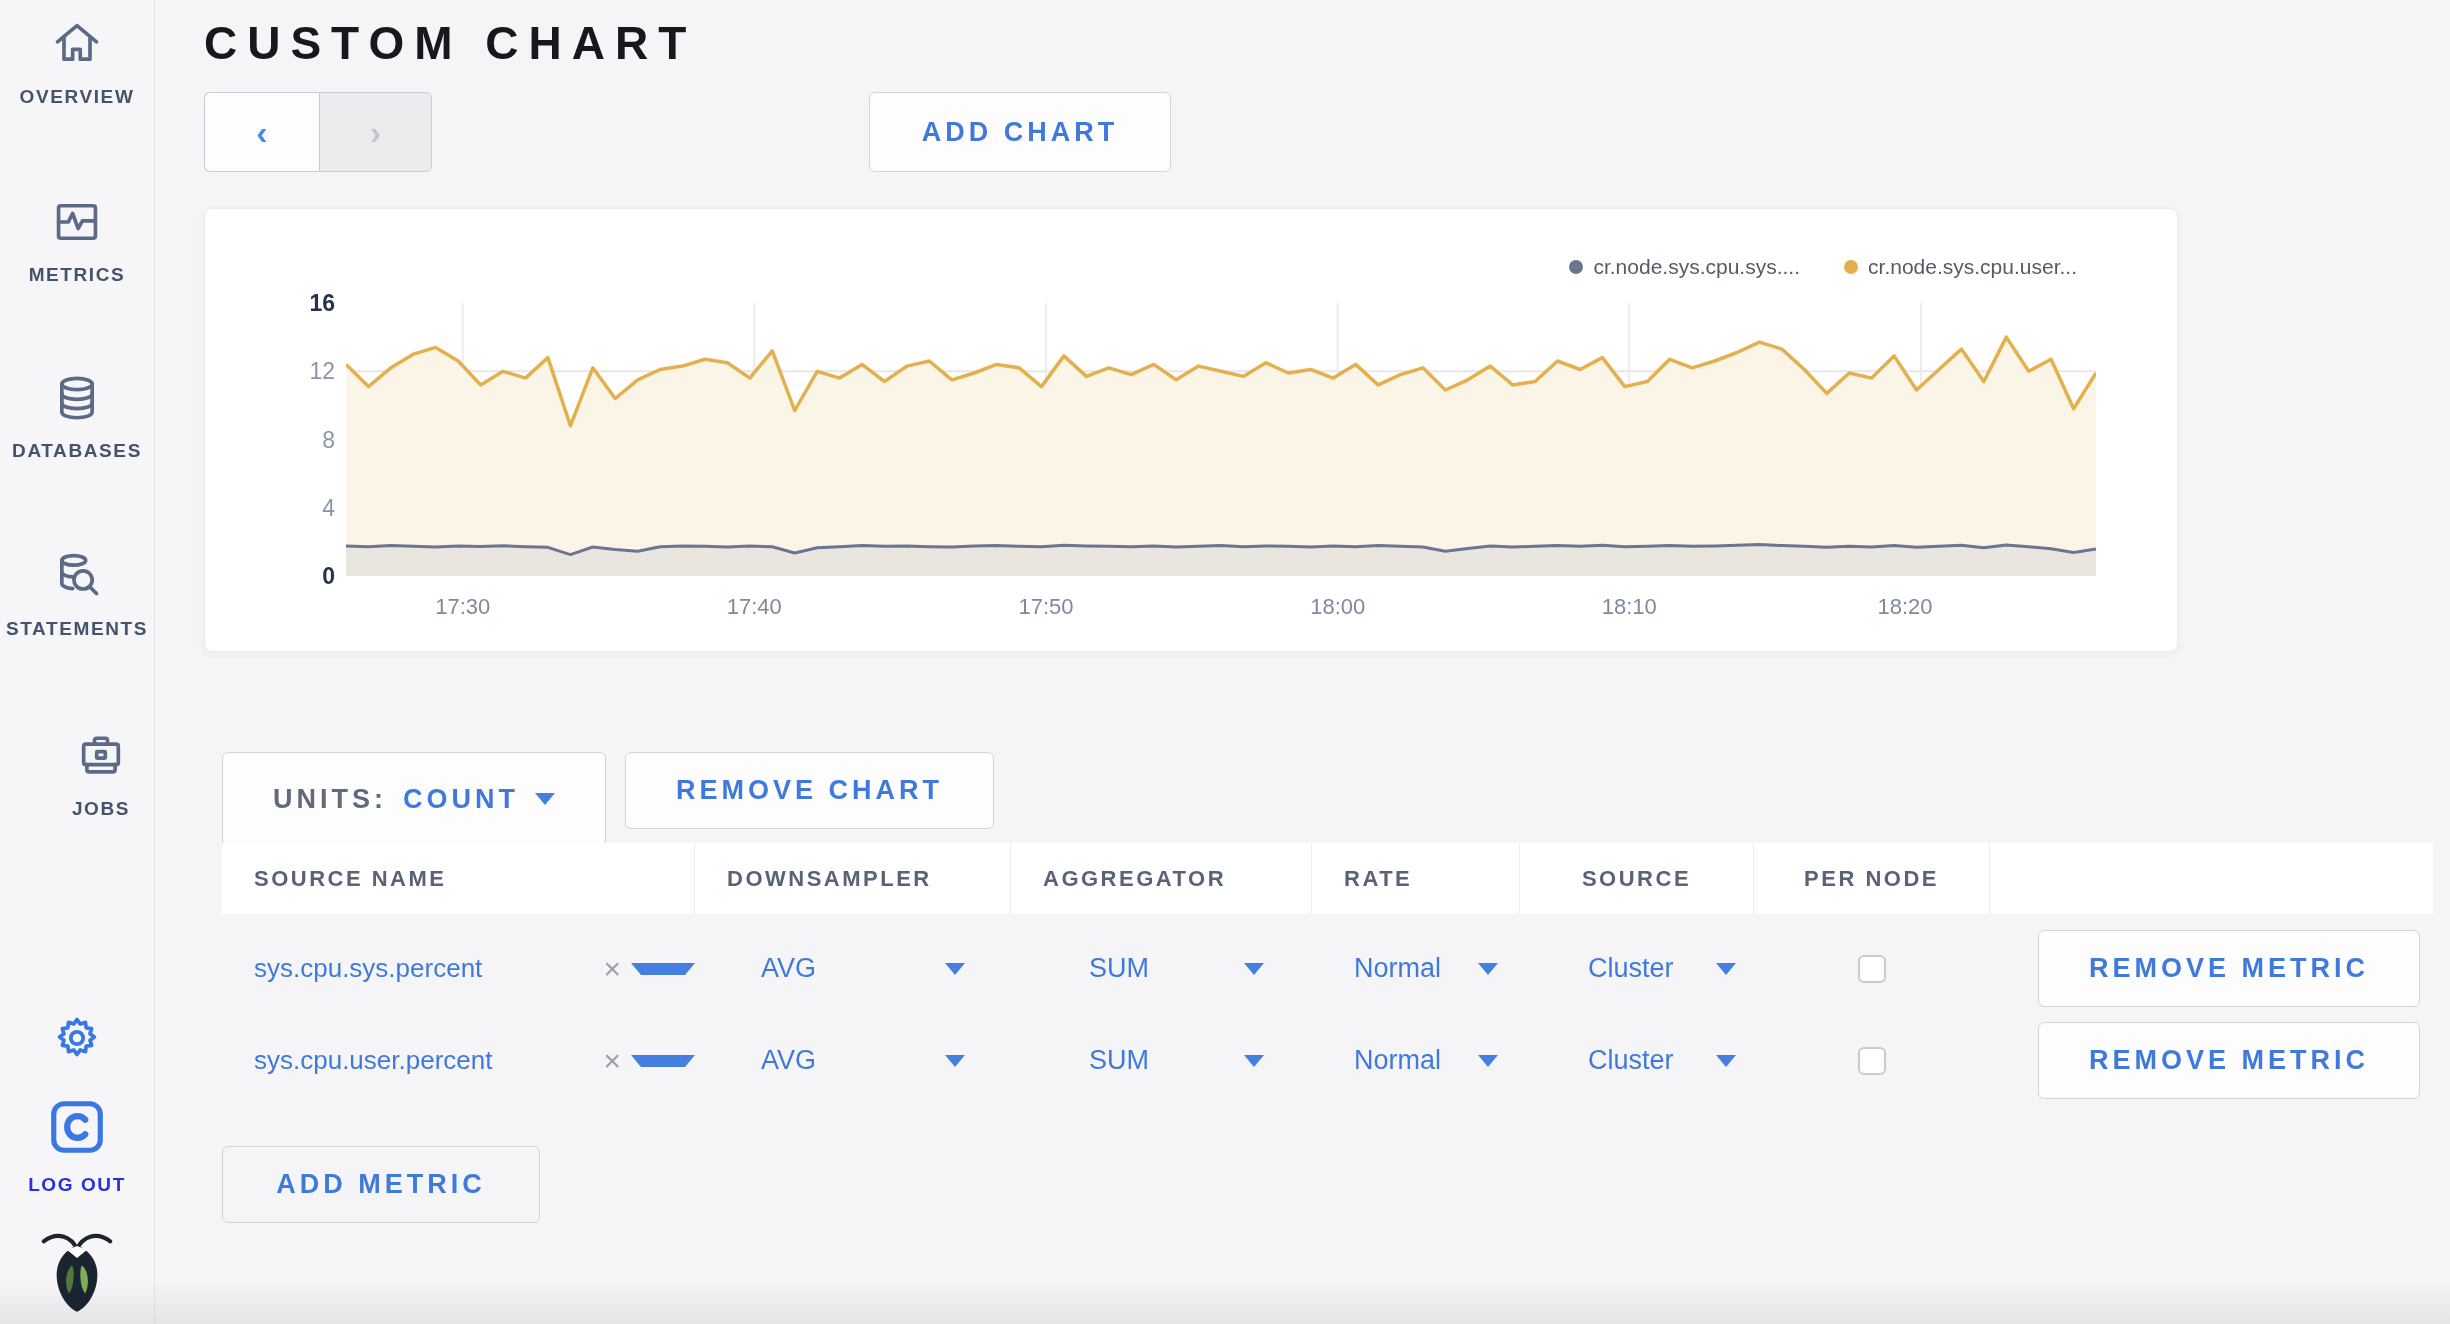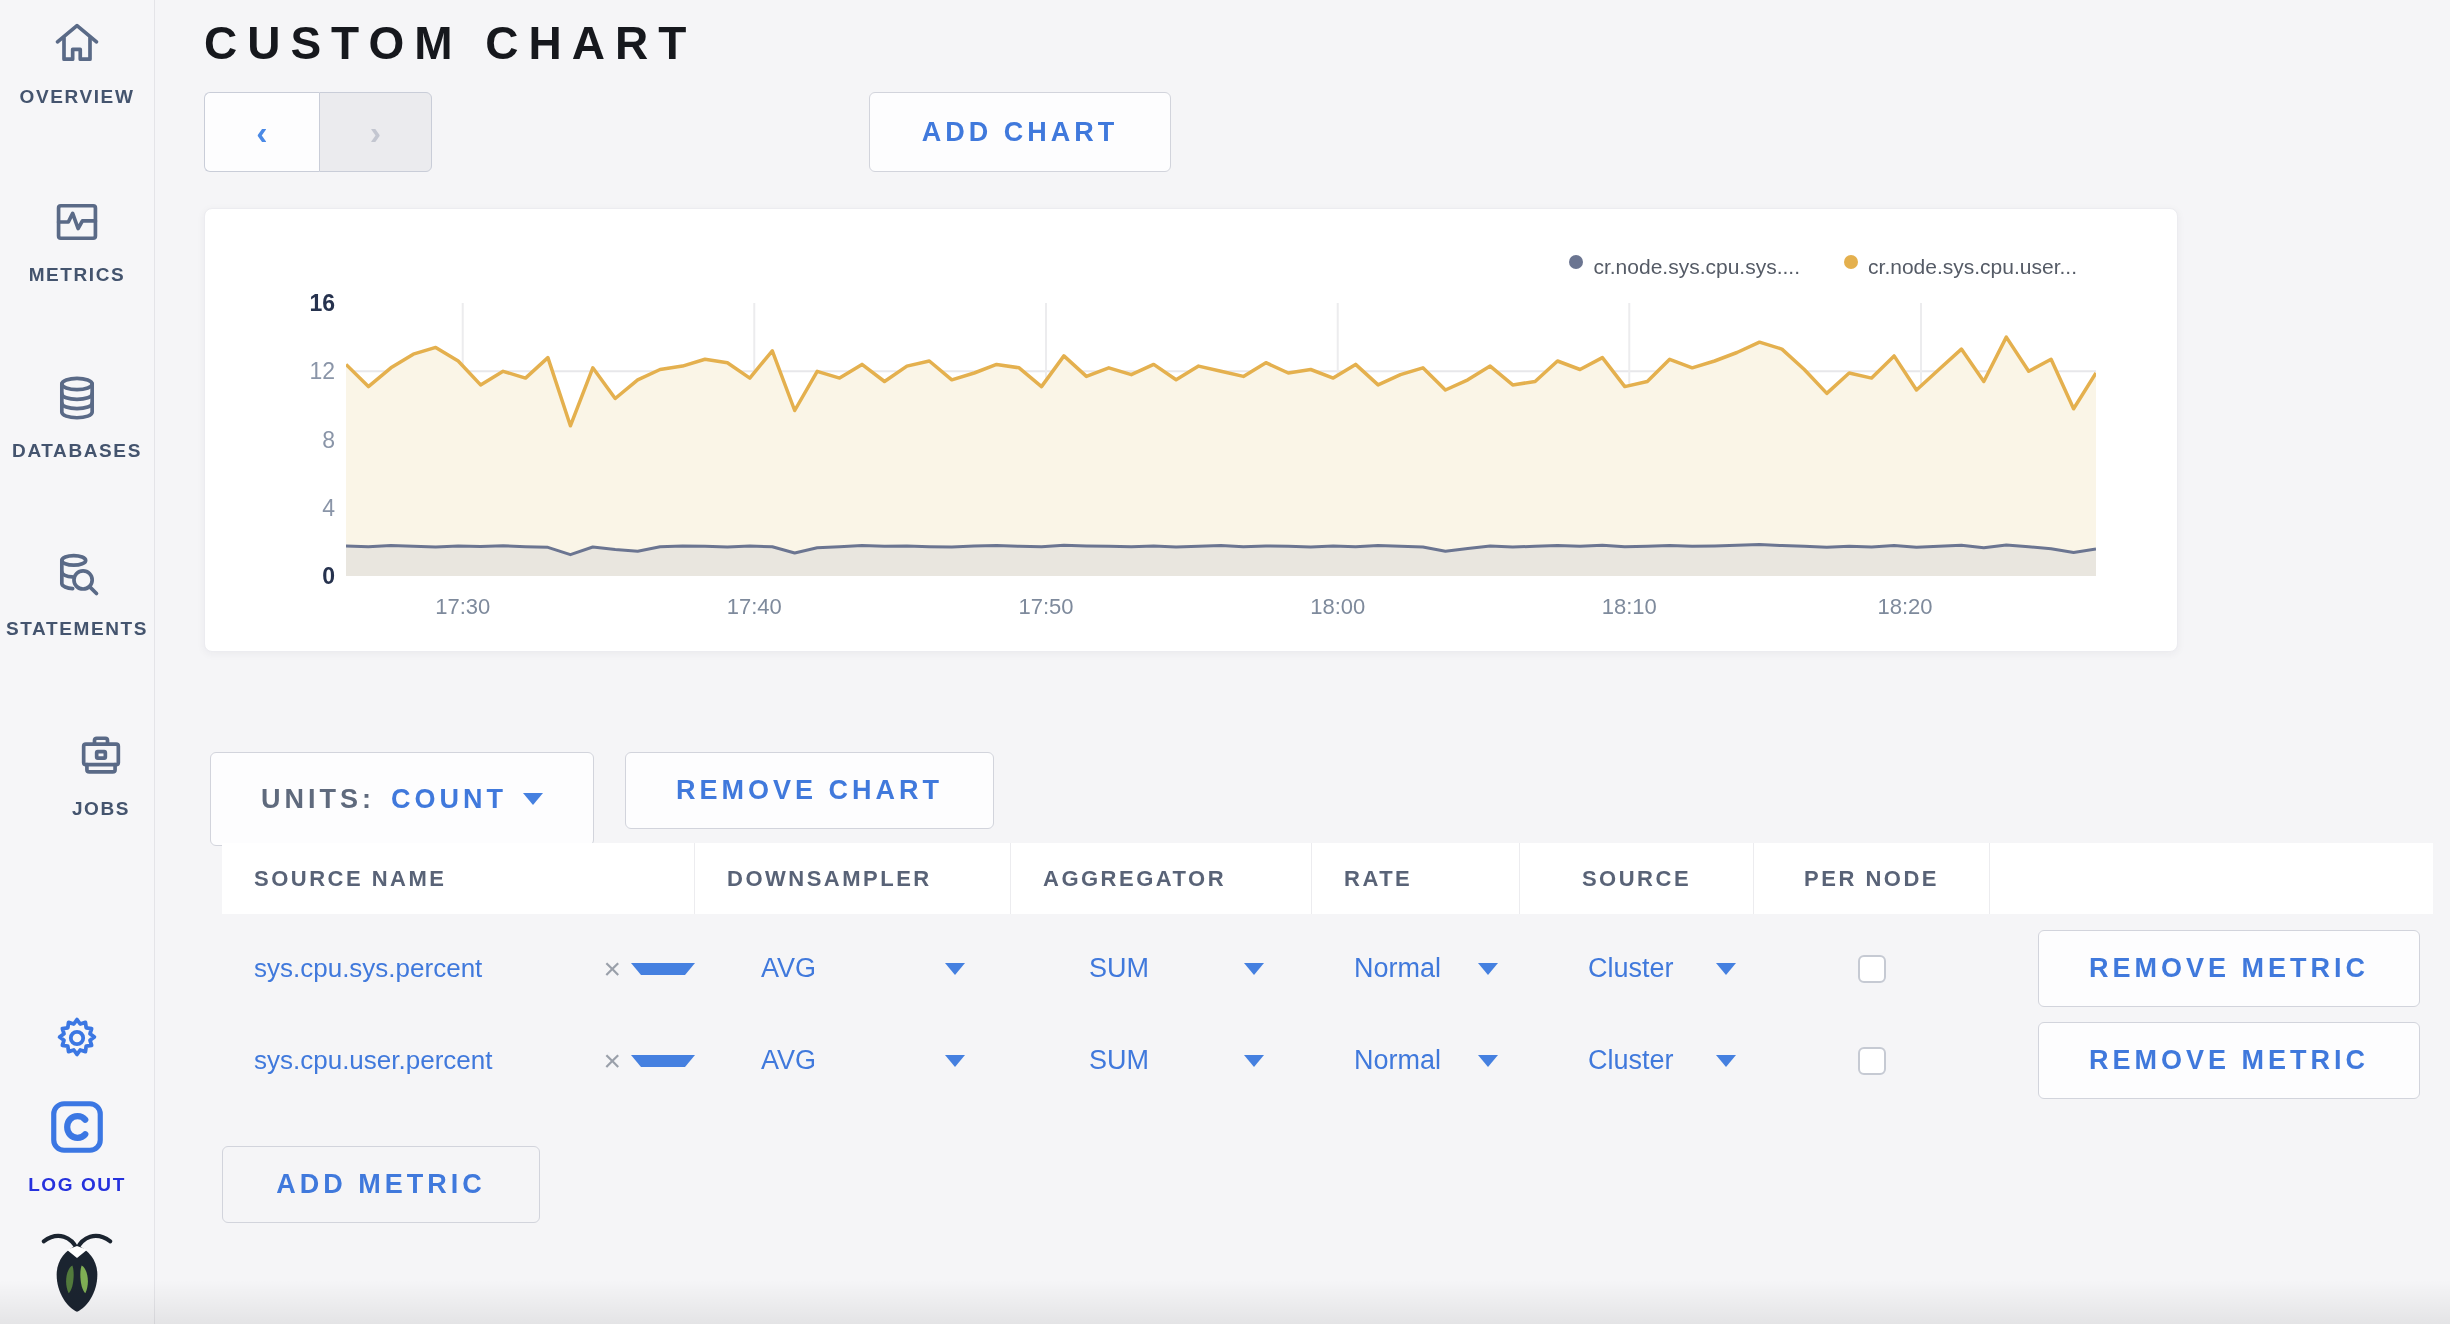--- a/index.html
+++ b/index.html
@@ -45,35 +45,35 @@
     color:#4079dc;font-size:27px;font-weight:bold;letter-spacing:4px;
   }
   .add-chart{position:absolute;left:715px;top:92px;width:302px;height:80px;}
   
   .chart-card{
     position:absolute;left:50px;top:208px;width:1972px;height:442px;
     background:#ffffff;border:1px solid #ececf0;border-radius:8px;
     box-shadow:0 2px 8px rgba(40,40,60,0.05);
   }
   .legend{position:absolute;top:46px;right:100px;display:flex;gap:44px;}
-  .legend-item{display:flex;align-items:flex-start;gap:10px;}
+  .legend-item{display:flex;align-items:center;gap:10px;}
   .legend-dot{width:14px;height:14px;border-radius:50%;}
   .legend-text{font-size:21px;color:#555b66;}
   .plot-wrap{position:absolute;left:141px;top:94px;width:1750px;height:273px;}
   .ylabel{
     position:absolute;width:80px;text-align:right;font-size:23px;color:#8a95a8;
     line-height:28px;
   }
   .ylabel.strong{color:#26324e;font-weight:bold;}
   .xlabel{
     position:absolute;top:385px;width:120px;margin-left:-60px;text-align:center;
     font-size:22px;color:#7e8a9c;
   }
   
-  .units-btn{position:absolute;left:56px;top:752px;width:384px;height:94px;}
+  .units-btn{position:absolute;left:68px;top:752px;width:384px;height:94px;}
   .units-lab{color:#5f6a7d;font-weight:bold;letter-spacing:4px;}
   .units-val{margin-left:16px;color:#4079dc;font-weight:bold;letter-spacing:4px;}
   .remove-chart{position:absolute;left:471px;top:752px;width:369px;height:77px;}
   .caret{
     display:inline-block;width:0;height:0;margin-left:16px;
     border-left:10px solid transparent;border-right:10px solid transparent;
     border-top:12px solid #4580e0;cursor:pointer;
   }
   
   .thead{position:absolute;left:68px;top:843px;height:71px;display:flex;}

